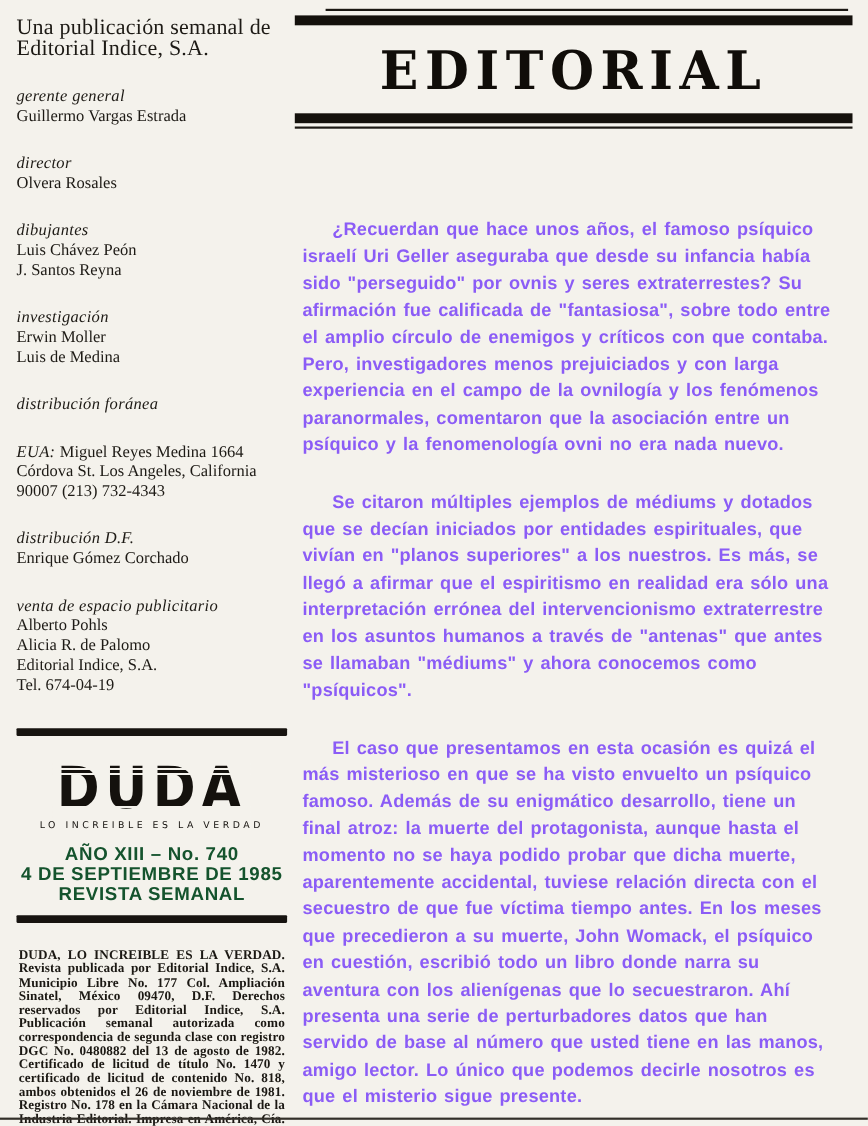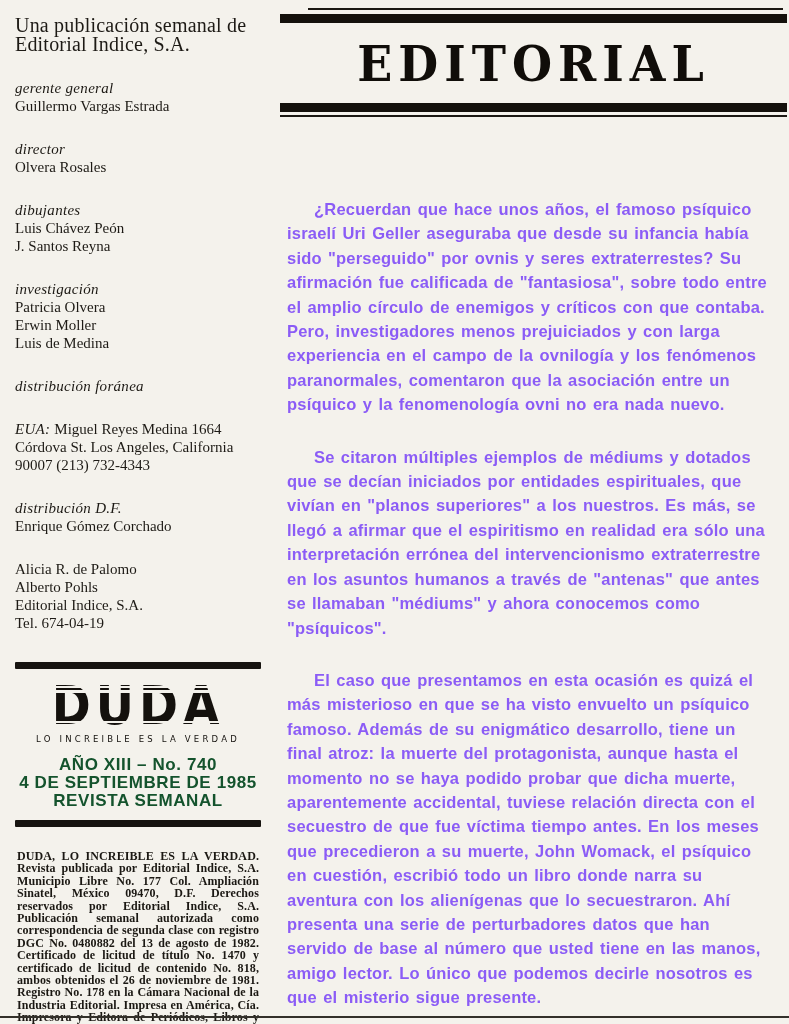--- a/index.html
+++ b/index.html
@@ -40,21 +40,21 @@
   .mh-section.inline .mh-names,
   .mh-section.inline .mh-names div { display: inline; white-space: normal; }
 
   
   .logo-box { margin-top: 30px; text-align: center; }
   .bar {
     height: 7px;
     background: #171410;
     border-radius: 1px;
   }
-  .duda-wrap { margin-top: 12px; }
+  .duda-wrap { margin-top: 24px; }
   .duda-logo {
     position: relative;
     display: inline-block;
     font-family: "DejaVu Sans", sans-serif;
     font-weight: bold;
     font-size: 47px;
     line-height: 50px;
     letter-spacing: 5px;
     transform: scaleY(1.12);
     color: #14110d;
@@ -99,21 +99,21 @@
     line-height: 12.4px;
     font-weight: bold;
     text-align: justify;
     letter-spacing: 0.1px;
     color: #1b1813;
   }
 
   
   .right-col {
     position: absolute;
-    left: 280px;
+    left: 268px;
     top: 8px;
     width: 507px;
   }
   .thin-rule { height: 2px; background: #1b1813; }
   .thin-rule.top { margin-left: 28px; margin-right: 4px; }
   .thick-bar { height: 9px; background: #14110c; margin-top: 4px; }
   .ed-title {
     text-align: center;
     font-family: "DejaVu Serif", serif;
     font-weight: bold;
@@ -179,21 +179,20 @@
         <div class="mh-role">dibujantes</div>
         <div class="mh-names">
           <div>Luis Chávez Peón</div>
           <div>J. Santos Reyna</div>
         </div>
       </div>
 
       <div class="mh-section">
         <div class="mh-role">investigación</div>
         <div class="mh-names">
-          <div>Patricia Olvera</div>
           <div>Erwin Moller</div>
           <div>Luis de Medina</div>
         </div>
       </div>
 
       <div class="mh-section">
         <div class="mh-role">distribución foránea</div>
       </div>
 
       <div class="mh-section inline">
@@ -202,23 +201,24 @@
       </div>
 
       <div class="mh-section">
         <div class="mh-role">distribución D.F.</div>
         <div class="mh-names">
           <div>Enrique Gómez Corchado</div>
         </div>
       </div>
 
       <div class="mh-section">
-        <div class="mh-names">
+        <div class="mh-role">venta de espacio publicitario</div>
+        <div class="mh-names">
+          <div>Alberto Pohls</div>
           <div>Alicia R. de Palomo</div>
-          <div>Alberto Pohls</div>
           <div>Editorial Indice, S.A.</div>
           <div>Tel. 674-04-19</div>
         </div>
       </div>
     </div>
 
   <div class="logo-box">
     <div class="bar top"></div>
     <div class="duda-wrap">
       <div class="duda-logo">DUDA</div>

